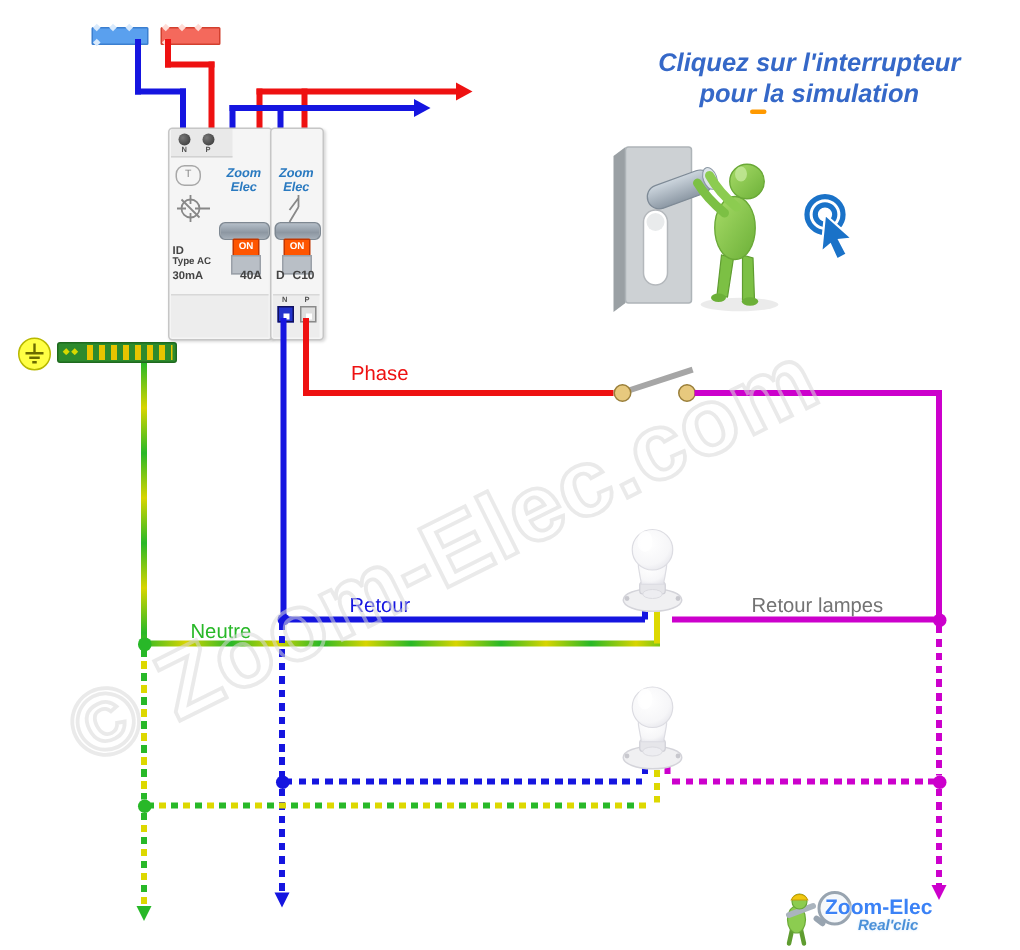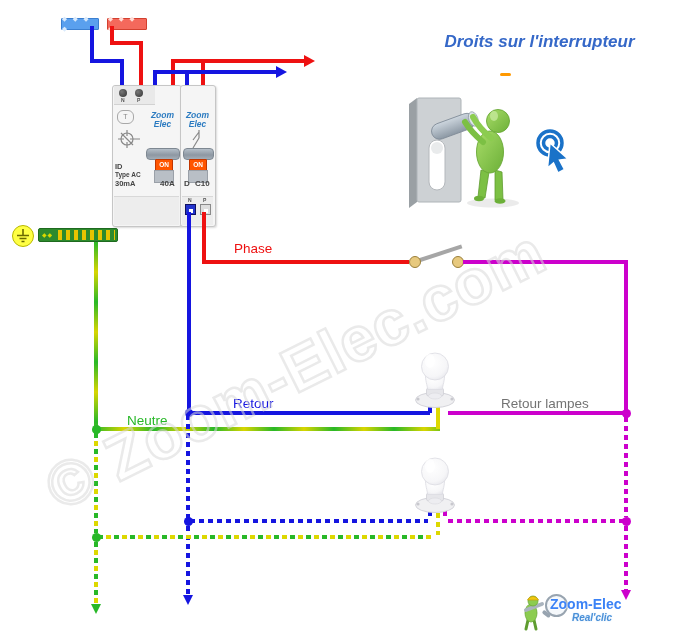--- a/index.html
+++ b/index.html
@@ -233,21 +233,22 @@
     <ellipse cx="89" cy="26" rx="4" ry="5" fill="#c2e896" opacity="0.85"></ellipse>
   </svg>
 
   <svg class="abs" style="left:533px;top:128px;z-index:4;" width="46" height="48" viewBox="0 0 46 48">
     <circle cx="17" cy="15" r="6.5" fill="none" stroke="#1a72c8" stroke-width="3.5"></circle>
     <circle cx="17" cy="15" r="12" fill="none" stroke="#1a72c8" stroke-width="3.5"></circle>
     <polygon points="17,15 35,31 26.5,32 31.5,41.5 25,45 20.5,35 14.5,40" fill="#1a72c8" stroke="#ffffff" stroke-width="1.5"></polygon>
   </svg>
 
   <div class="instr">
-    <span>Droits sur l'interrupteur</span><br>
+    <span>Cliquez sur l'interrupteur</span><br>
+    <span>pour la simulation</span>
   </div>
   <div class="abs" style="left:500px;top:73px;width:11px;height:3px;background:#ff9900;border-radius:2px;"></div>
 
   <div class="watermark">© Zoom-Elec.com</div>
 
 
   <div class="abs" style="left:520px;top:592px;width:130px;height:40px;z-index:8;">
     <svg style="position:absolute;left:0;top:2px;" width="28" height="38" viewBox="0 0 28 38">
       <path d="M8,26 L6,35 M14,26 L16,35" stroke="#5f9c30" stroke-width="3" stroke-linecap="round"></path>
       <ellipse cx="11" cy="19" rx="6" ry="9" fill="#8ccc50" stroke="#69a836" stroke-width="0.8"></ellipse>

